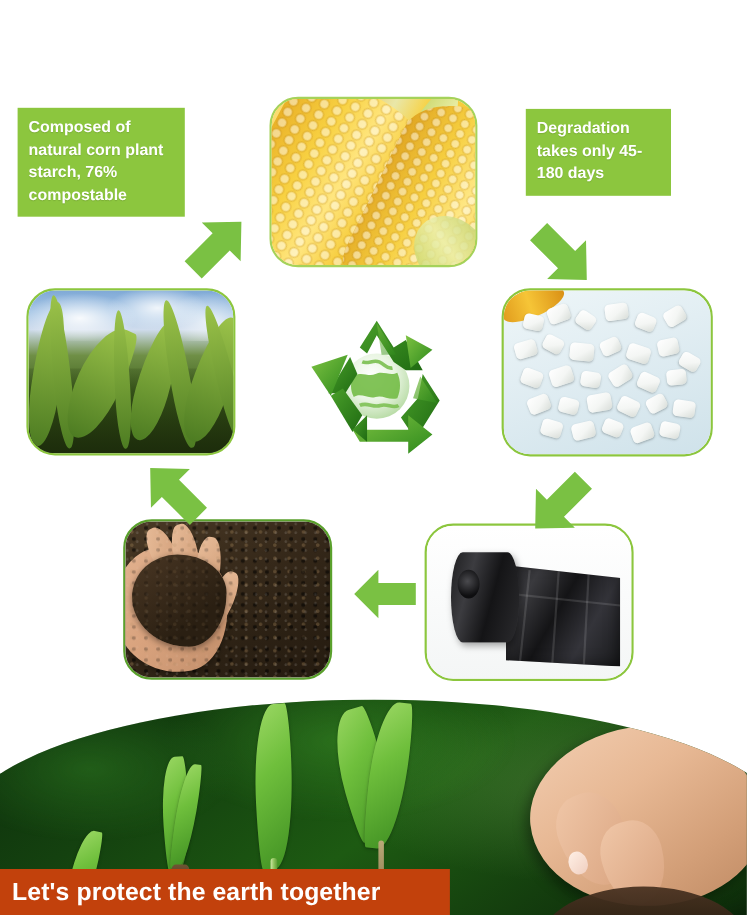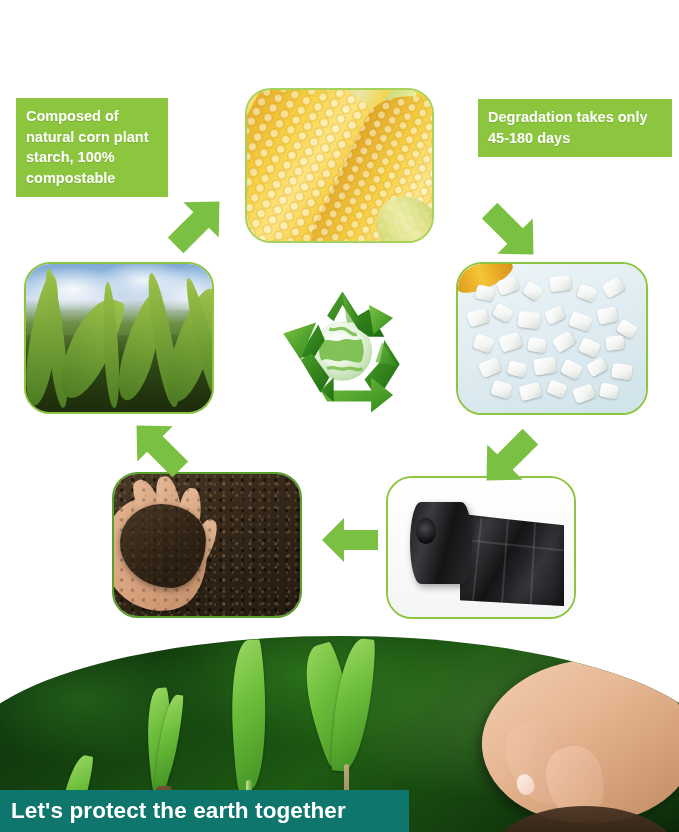--- a/index.html
+++ b/index.html
@@ -25,21 +25,21 @@
   }
 
   
   .chip{
     position:absolute;background:#8cc63e;color:#ffffff;
     font-size:14.5px;font-weight:bold;line-height:1.42;
     padding:8px 10px 9px 10px;box-sizing:border-box;
     text-shadow:0 1px 1px rgba(0,0,0,.12);
   }
   .chip-left{left:16px;top:98px;width:152px;}
-  .chip-right{left:478px;top:99px;width:194px;}
+  .chip-right{left:478px;top:99px;width:132px;}
 
   
   .tile{position:absolute;border-radius:26px;overflow:hidden;
         border:2px solid #8cc63e;box-sizing:border-box;background:#fff;}
   .tile .ph{position:absolute;inset:0;}
 
   
   .t-corn{left:245px;top:88px;width:189px;height:155px;border-color:#a5d25a;}
   .corn-bg{
     background:
@@ -159,33 +159,33 @@
     box-shadow:-4px 4px 12px rgba(0,0,0,.4);transform:rotate(-6deg);}
   .hand-finger{position:absolute;border-radius:46% 46% 52% 52%/40% 40% 60% 60%;
     background:linear-gradient(140deg,#f0c7a8,#d9a37f);}
   .nail{position:absolute;width:17px;height:21px;border-radius:50% 50% 46% 46%;
     background:linear-gradient(150deg,#fff0e6,#f0cfc0);}
   .dirt{position:absolute;right:40px;bottom:-12px;width:190px;height:52px;
     border-radius:50% 50% 0 0/100% 100% 0 0;
     background:linear-gradient(180deg,#4a3322,#261a0e);opacity:.95;}
 
   .caption-bar{
-    position:absolute;left:0;top:790px;width:409px;height:42px;background:#0f766e;
+    position:absolute;left:0;top:790px;width:409px;height:42px;background:#c2410c;
     display:flex;align-items:center;
   }
   .caption-text{color:#ffffff;font-size:22.5px;font-weight:bold;padding-left:11px;
     letter-spacing:.1px;white-space:nowrap;}
 </style>
 </head>
 <body>
 
 <div class="stage">
 
 
-  <div class="chip chip-left">Composed of natural corn plant starch, 100% compostable</div>
+  <div class="chip chip-left">Composed of natural corn plant starch, 76% compostable</div>
 
   <div class="chip chip-right">Degradation takes only 45-180 days</div>
 
   <div class="tile t-corn">
     <div class="ph corn-bg">
       <div class="cob cob-a">
           <div class="kernels"></div>
         </div>
       <div class="husk husk-1"></div>
       <div class="cob cob-b">

